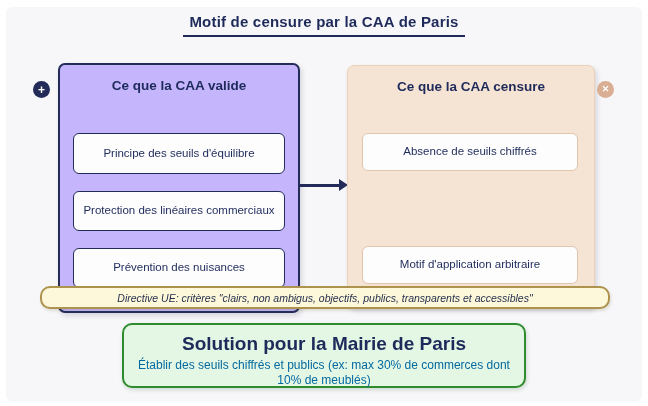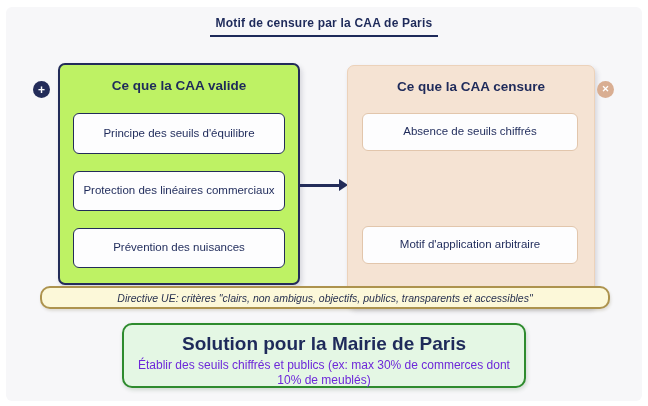--- a/index.html
+++ b/index.html
@@ -12,50 +12,50 @@
   .stage { position: relative; width: 648px; height: 406px; }
   .canvas {
     position: absolute; left: 6px; top: 7px; width: 636px; height: 394px;
     background: #f7f7f9; border-radius: 6px;
   }
 
   
   .title-wrap { position: absolute; top: 13px; left: 0; width: 648px; text-align: center; }
   .title-text {
     display: inline-block;
-    font-size: 12px; font-weight: bold; color: #1e2a5a;
+    font-size: 15px; font-weight: bold; color: #1e2a5a;
     letter-spacing: 0.2px;
     padding: 0 6px 5px 6px;
     border-bottom: 2.5px solid #1e2a5a;
   }
 
   
   .panel {
     position: absolute; border-radius: 7px;
     box-shadow: 2px 3px 5px rgba(60,60,90,0.18);
   }
   .panel-left {
-    left: 58px; top: 63px; width: 242px; height: 222px;
-    background: #bef264; border: 2px solid #232c59;
+    left: 58px; top: 63px; width: 242px; height: 250px;
+    background: #c4b5fd; border: 2px solid #232c59;
   }
   .panel-right {
     left: 347px; top: 65px; width: 248px; height: 243px;
     background: #f5e3d3; border: 1.5px solid #ecd2ba;
   }
   .panel-title {
     position: absolute; top: 13px; left: 0; width: 100%;
     text-align: center; font-size: 13.5px; font-weight: bold; color: #1e2a5a;
   }
 
   .item {
     position: absolute;
     background: #fdfdfe; border-radius: 6px;
     display: flex; align-items: center; justify-content: center;
     font-size: 11.5px; color: #1e2a5a; text-align: center;
-    line-height: 1.2; padding: 2px 8px;
+    line-height: 1.2; padding: 2px 8px; margin-top: 20px;
   }
   .panel-left .item { left: 13px; width: 212px; border: 1.5px solid #232c59; }
   .panel-right .item { left: 14px; width: 216px; border: 1px solid #e2c6ac; }
 
   .item-v1 { top: 48px;  height: 41px; }
   .item-v2 { top: 106px; height: 40px; }
   .item-v3 { top: 163px; height: 40px; }
 
   .item-c1 { top: 47px;  height: 38px; }
   .item-c2 { top: 101px; height: 42px; align-items: flex-start; padding-top: 6px; }
@@ -94,21 +94,21 @@
 
   
   .solution {
     position: absolute; left: 122px; top: 323px; width: 404px; height: 65px;
     background: #e4f7e4; border: 2.5px solid #2e8b2e; border-radius: 10px;
     text-align: center; padding: 8px 14px 0 14px;
     box-shadow: 1px 2px 4px rgba(30,80,30,0.18);
     z-index: 5;
   }
   .solution-title { font-size: 19px; font-weight: bold; color: #1e2a5a; margin-bottom: 3px; }
-  .solution-body  { font-size: 12px; color: #6d28d9; line-height: 1.25; }
+  .solution-body  { font-size: 12px; color: #0369a1; line-height: 1.25; }
 </style>
 </head>
 <body>
 
 <div class="stage">
   <div class="canvas"></div>
 
   <div class="title-wrap">
     <span class="title-text">Motif de censure par la CAA de Paris</span>
   </div>

